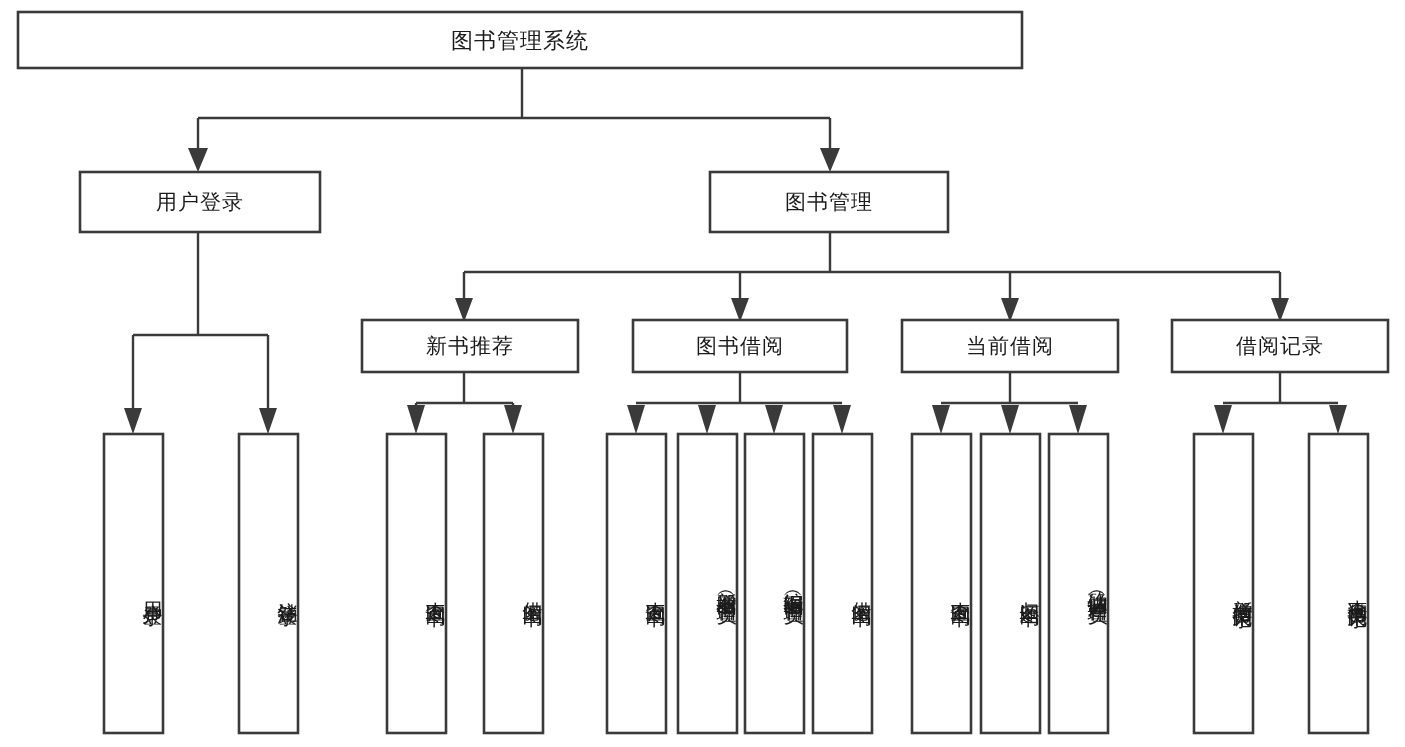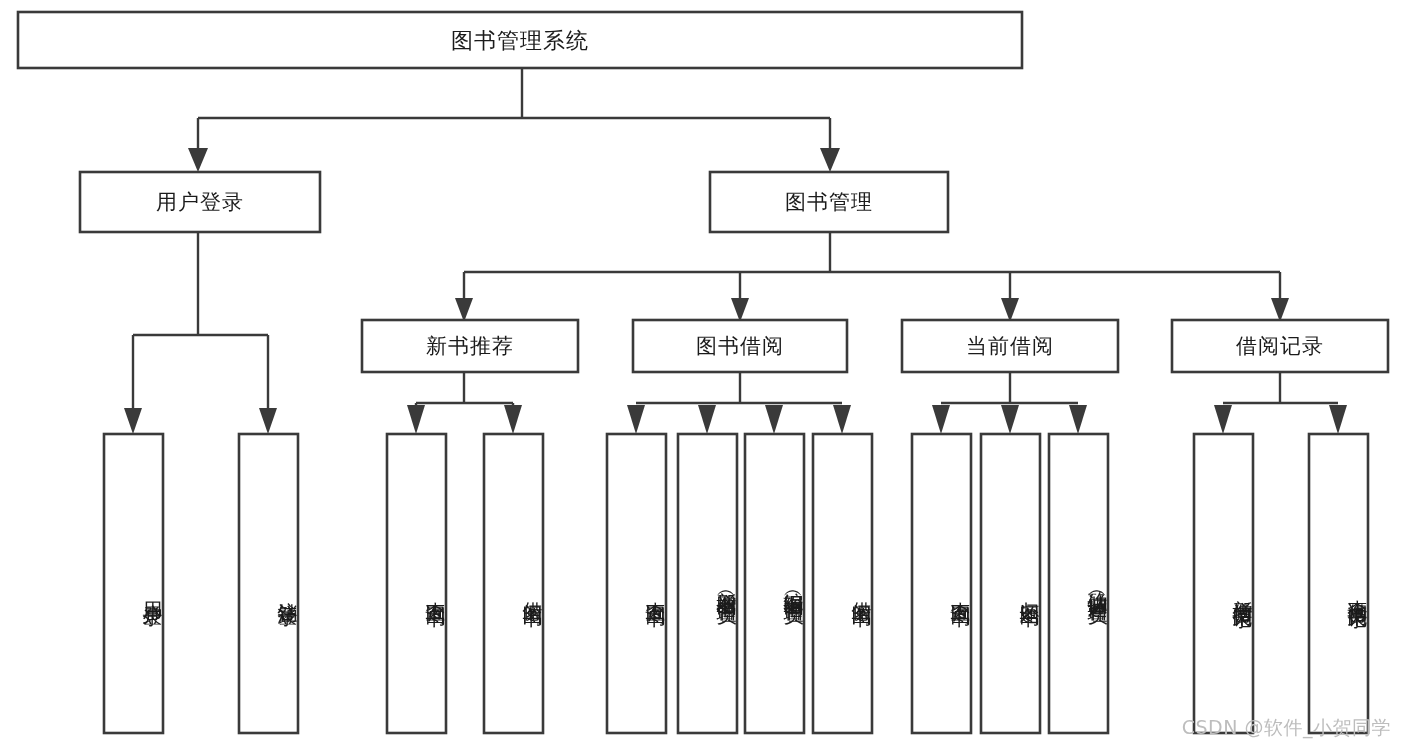--- a/index.html
+++ b/index.html
@@ -227,14 +227,13 @@
   <div class="leaf-label" style="left:745px; top:442px; width:59px; height:285px;">编辑图书（管理员）</div>
   <div class="leaf-label" style="left:813px; top:452px; width:59px; height:275px;">借阅图书</div>
 
   <div class="leaf-label" style="left:912px; top:452px; width:59px; height:275px;">查询图书</div>
   <div class="leaf-label" style="left:981px; top:452px; width:59px; height:275px;">归还图书</div>
   <div class="leaf-label" style="left:1049px; top:442px; width:59px; height:285px;">确认归还（管理员）</div>
 
   <div class="leaf-label" style="left:1194px; top:452px; width:59px; height:275px;">新增借阅记录</div>
   <div class="leaf-label" style="left:1309px; top:452px; width:59px; height:275px;">查询借阅记录</div>
 
-  <div class="watermark">CSDN @软件_小贺同学</div>
 </div>
 
 </body></html>

